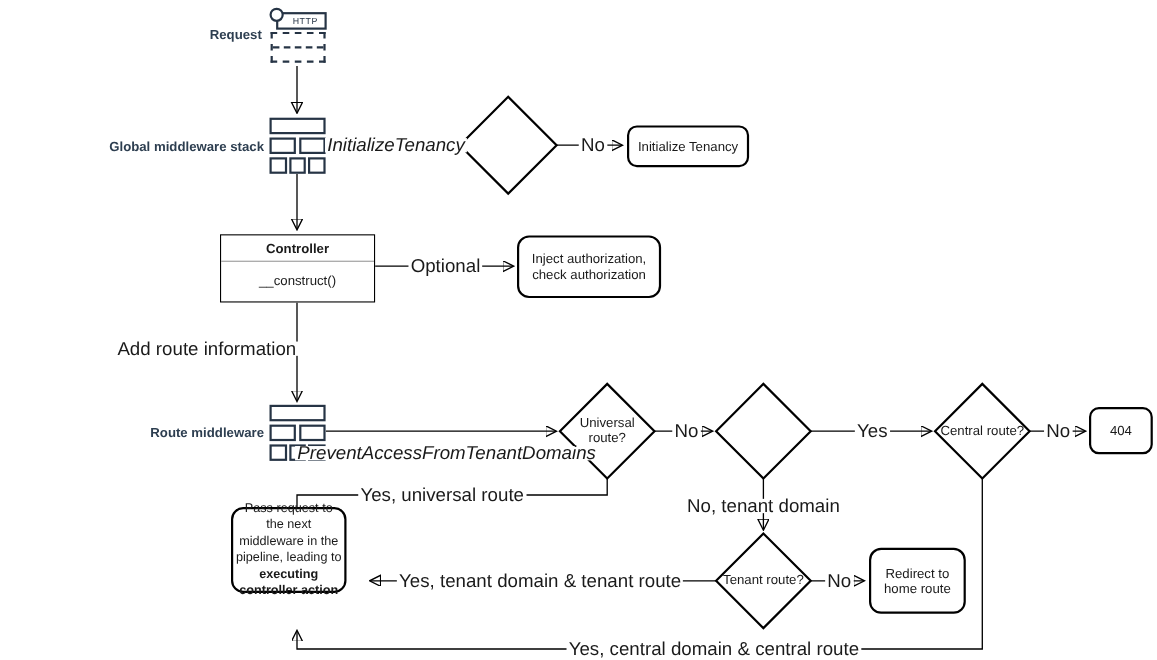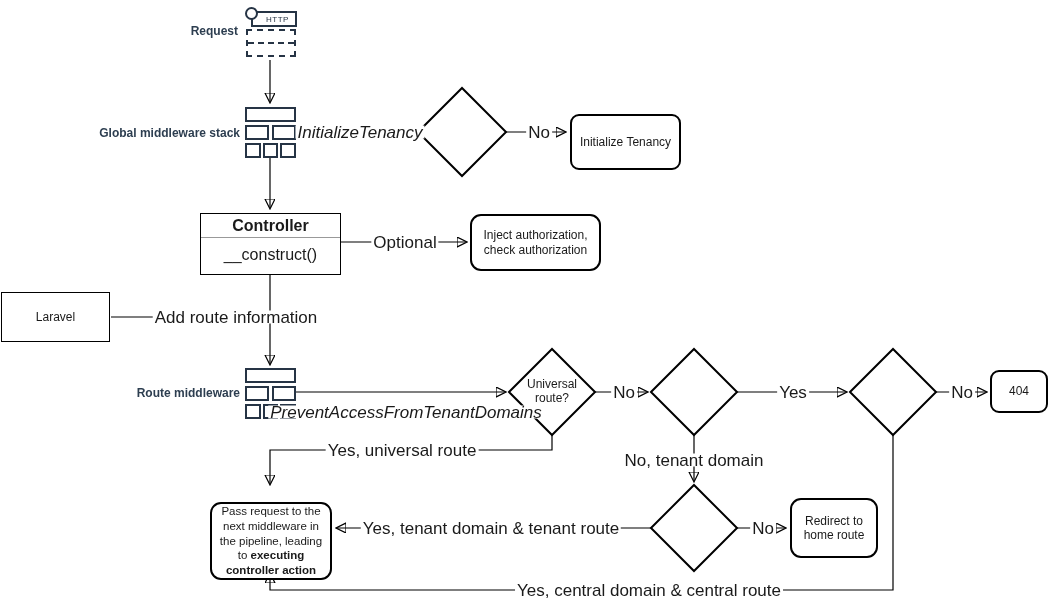--- a/index.html
+++ b/index.html
@@ -16,21 +16,21 @@
   .layer{position:absolute;left:0;top:0;}
   .layer path{stroke:var(--shape-stroke);stroke-width:1.2;fill:none;}
   .layer polygon{stroke:var(--shape-stroke);stroke-width:2;fill:var(--shape-fill);}
   .side-label{position:absolute;font-size:12px;font-weight:bold;color:var(--heading-text);text-align:right;line-height:14px;}
   .edge-label{position:absolute;transform:translate(-50%,-50%);font-size:17px;color:var(--text);background:var(--background);padding:0 2px;white-space:nowrap;line-height:13px;}
   .italic{font-style:italic;}
   .shape-text{position:absolute;display:flex;align-items:center;justify-content:center;text-align:center;font-size:12px;line-height:1.15;color:var(--text);}
   .rounded-node{position:absolute;background:var(--shape-fill);border:2px solid var(--shape-stroke);border-radius:9px;display:flex;align-items:center;justify-content:center;text-align:center;font-size:12px;line-height:1.2;color:var(--text);padding:2px;}
   .bold-border{border-width:2.5px;border-radius:11px;}
   .plain-node{position:absolute;background:var(--shape-fill);border:1.5px solid var(--shape-stroke);display:flex;align-items:center;justify-content:center;text-align:center;font-size:12px;color:var(--text);}
-  .uml-node{position:absolute;background:var(--shape-fill);border:1.5px solid var(--shape-stroke);font-size:16px;color:var(--text);}
+  .uml-node{position:absolute;background:var(--shape-fill);border:1.5px solid var(--shape-stroke);font-size:12px;color:var(--text);}
   .uml-header{height:24px;display:flex;align-items:center;justify-content:center;font-weight:bold;border-bottom:1px solid #999;}
   .uml-body{height:34px;display:flex;align-items:center;justify-content:center;}
   .pass-node{font-size:11.5px;line-height:1.3;}
   .stack-icon{position:absolute;display:flex;flex-direction:column;justify-content:space-between;}
   .stack-row{display:flex;justify-content:space-between;height:15px;}
   .stack-box{border:2.5px solid var(--icon-stroke);background:var(--shape-fill);height:100%;}
   .req-icon{position:absolute;}
   .req-circle{position:absolute;left:0;top:0;width:13px;height:13px;border:2.5px solid var(--icon-stroke);border-radius:50%;background:var(--shape-fill);z-index:2;}
   .req-http{position:absolute;left:6px;top:4px;width:46px;height:16px;border:2px solid var(--icon-stroke);background:var(--shape-fill);z-index:1;font-size:8px;letter-spacing:0.5px;color:var(--icon-stroke);display:flex;align-items:center;justify-content:center;padding-left:7px;}
   .req-dashed{position:absolute;left:1px;top:22px;width:50px;height:28px;border:2px dashed var(--icon-stroke);background:var(--shape-fill);}
@@ -88,58 +88,59 @@
         <div class="stack-box" style="width:24px;"></div>
         <div class="stack-box" style="width:24px;"></div>
       </div>
     <div class="stack-row">
         <div class="stack-box" style="width:16px;"></div>
         <div class="stack-box" style="width:15px;"></div>
         <div class="stack-box" style="width:16px;"></div>
       </div>
   </div>
 
-  <div class="rounded-node" style="left:570px;top:114px;width:111px;height:56px;">Initialize Tenancy</div>
+  <div class="rounded-node" style="left:570px;top:114px;width:111px;height:38px;">Initialize Tenancy</div>
 
   <div class="uml-node" style="left:200px;top:213px;width:141px;height:62px;">
     <div class="uml-header">Controller</div>
     <div class="uml-body">__construct()</div>
   </div>
   <div class="rounded-node bold-border" style="left:470px;top:214px;width:131px;height:57px;">Inject authorization, check authorization</div>
 
-  <div class="plain-node" style="left:1px;top:292px;width:109px;height:50px;">Laravel</div>
 
   <div class="side-label" style="left:20px;top:386px;width:220px;">Route middleware</div>
   <div class="stack-icon" style="left:245px;top:368px;width:51px;height:51px;">
     <div class="stack-row">
         <div class="stack-box" style="width:100%;"></div>
       </div>
     <div class="stack-row">
         <div class="stack-box" style="width:24px;"></div>
         <div class="stack-box" style="width:24px;"></div>
       </div>
     <div class="stack-row">
         <div class="stack-box" style="width:16px;"></div>
         <div class="stack-box" style="width:15px;"></div>
         <div class="stack-box" style="width:16px;"></div>
       </div>
   </div>
 
   <div class="shape-text" style="left:512px;top:376px;width:80px;height:32px;">Universal route?</div>
+  <div class="shape-text" style="left:853px;top:376px;width:80px;height:32px;">Central route?</div>
   <div class="rounded-node" style="left:990px;top:370px;width:58px;height:43px;">404</div>
 
-  <div class="rounded-node bold-border pass-node" style="left:210px;top:502px;width:122px;height:78px;">
+  <div class="rounded-node bold-border pass-node" style="left:210px;top:461px;width:105px;height:78px;">
     <div><span>Pass request to the next middleware in the pipeline, leading to </span><b>executing controller action</b></div>
   </div>
+  <div class="shape-text" style="left:654px;top:512px;width:80px;height:32px;">Tenant route?</div>
   <div class="rounded-node bold-border" style="left:790px;top:498px;width:88px;height:60px;">Redirect to home route</div>
 
   <div class="edge-label italic" style="left:360px;top:132px;">InitializeTenancy</div>
   <div class="edge-label" style="left:539px;top:132px;">No</div>
   <div class="edge-label" style="left:405px;top:242px;">Optional</div>
-  <div class="edge-label" style="left:188px;top:317px;margin-left:48px;">Add route information</div>
+  <div class="edge-label" style="left:188px;top:317px;">Add route information</div>
   <div class="edge-label italic" style="left:406px;top:392px;margin-top:20px;">PreventAccessFromTenantDomains</div>
   <div class="edge-label" style="left:624px;top:392px;">No</div>
   <div class="edge-label" style="left:793px;top:392px;">Yes</div>
   <div class="edge-label" style="left:962px;top:392px;">No</div>
   <div class="edge-label" style="left:402px;top:450px;">Yes, universal route</div>
   <div class="edge-label" style="left:694px;top:460px;">No, tenant domain</div>
   <div class="edge-label" style="left:491px;top:528px;">Yes, tenant domain &amp; tenant route</div>
   <div class="edge-label" style="left:763px;top:528px;">No</div>
   <div class="edge-label" style="left:649px;top:590px;">Yes, central domain &amp; central route</div>
 

